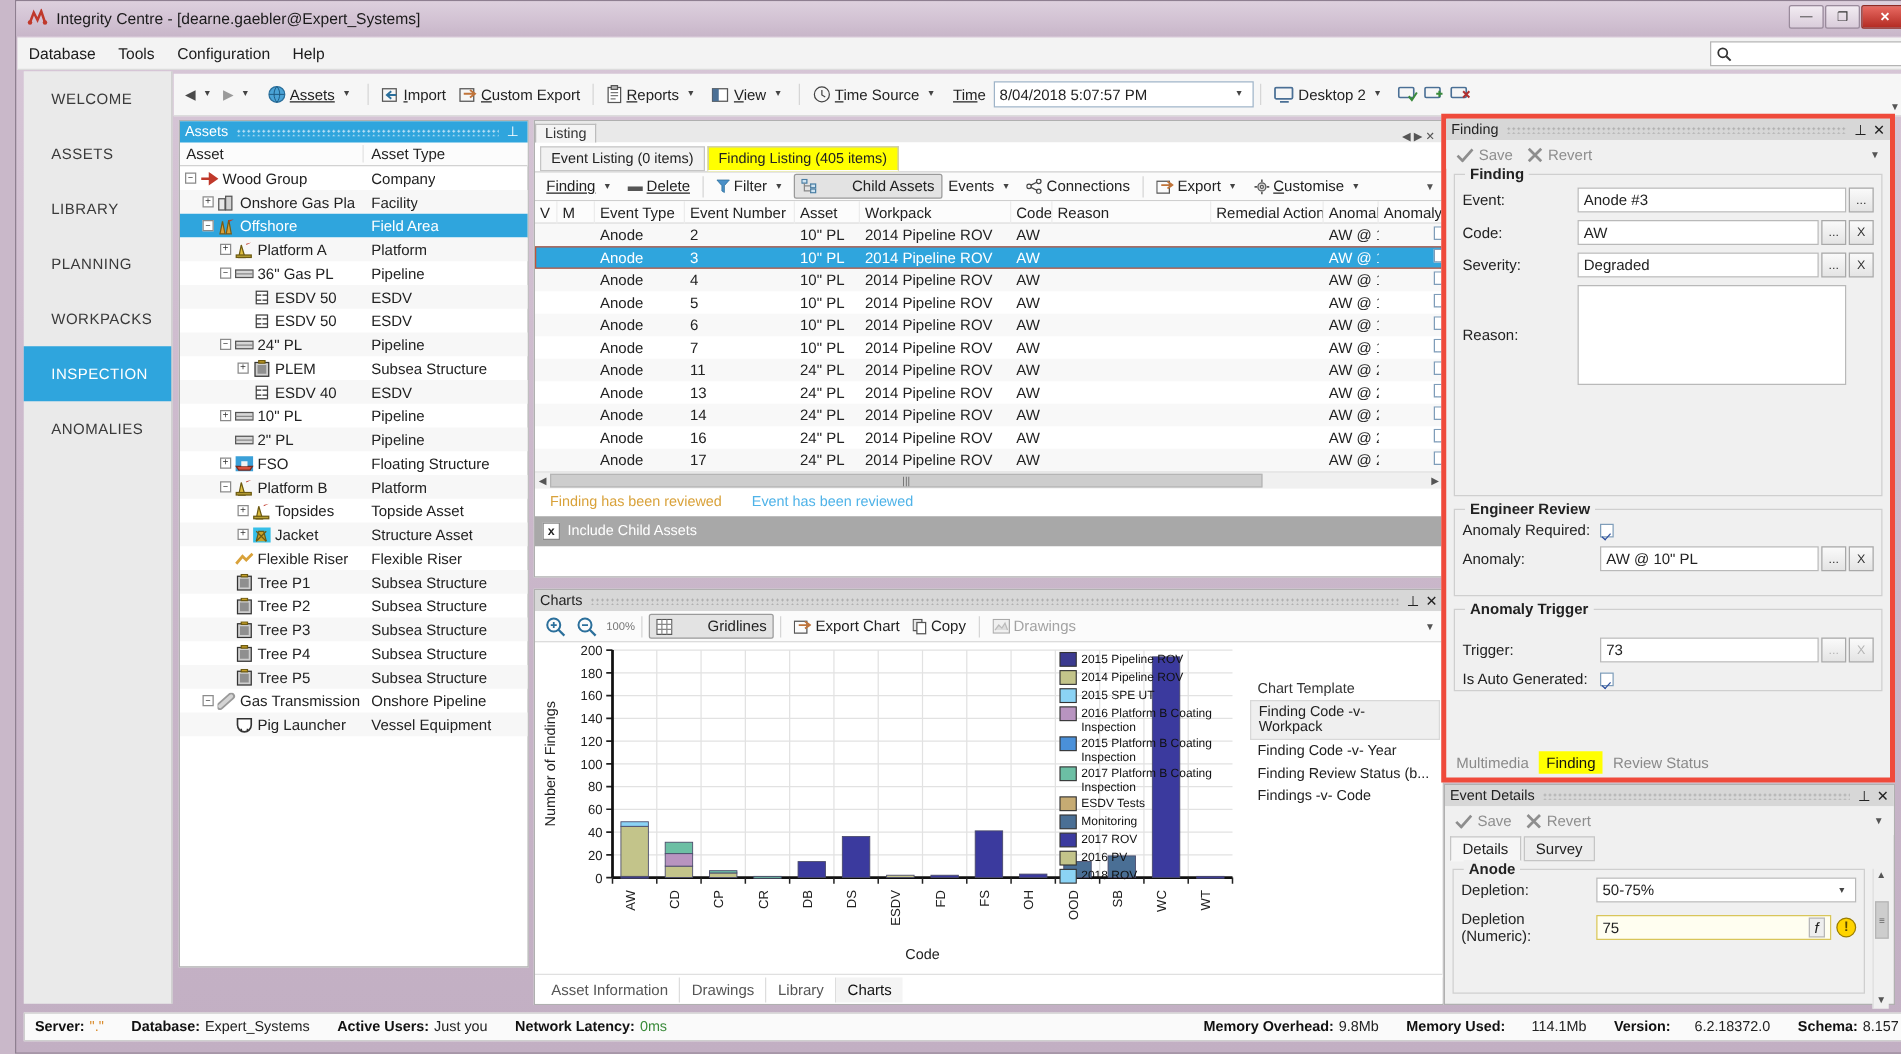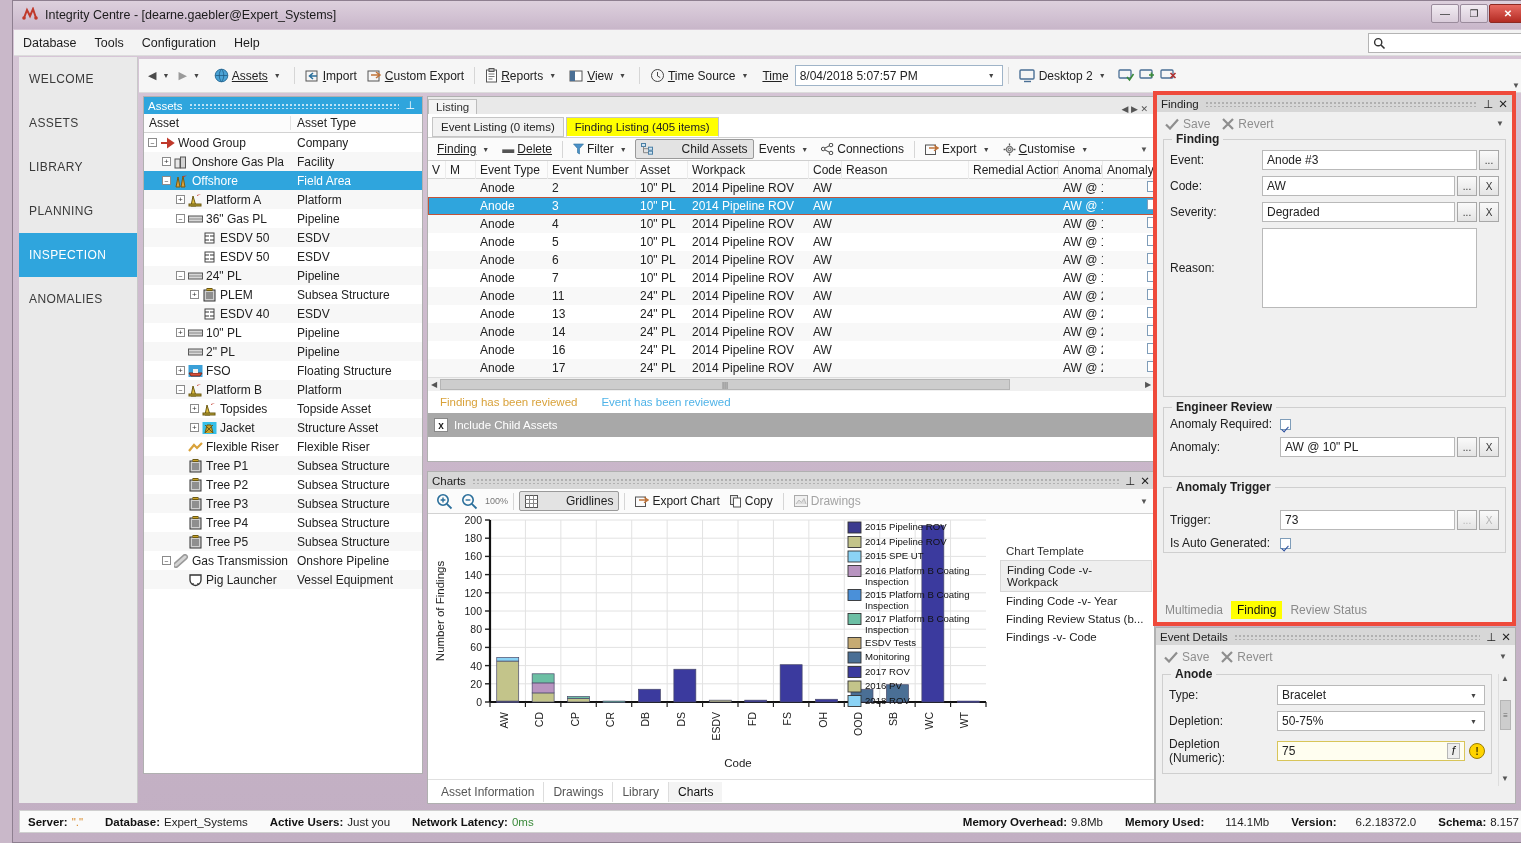--- a/index.html
+++ b/index.html
@@ -46,21 +46,21 @@
     border:1px solid #b4b4b4; background:#fff; display:flex; align-items:center;
   }
   #searchbox .sicon { margin-left:4px; width:13px; height:13px; position:relative;}
   #searchbox input { border:0; outline:none; width:125px; font-size:11px; font-family:"Liberation Sans",sans-serif;}
   
   #leftnav {
     position:absolute; left:6px; top:56px; width:119px; height:746px;
     background:#eaeaea; border-right:1px solid #c9c9c9;
   }
   .navitem {
-    height:44px; display:flex; align-items:center; padding-left:10px;
+    height:44px; display:flex; align-items:center; padding-left:22px;
     font-size:12px; letter-spacing:.4px; color:#3a3a3a;
   }
   .navitem.active { background:#2fa5dd; color:#fff; }
   
   #assetspanel {
     position:absolute; left:130px; top:95px; width:280px; height:678px;
     background:#fff; border:1px solid #b0b0b0;
   }
   .panelhdr {
     height:17px; background:#2fa5dd; color:#fff; font-size:11.5px;
@@ -255,20 +255,23 @@
         <span>WELCOME</span>
       </div>
     <div class="navitem">
         <span>ASSETS</span>
       </div>
     <div class="navitem">
         <span>LIBRARY</span>
       </div>
     <div class="navitem">
         <span>PLANNING</span>
+      </div>
+    <div class="navitem">
+        <span>WORKPACKS</span>
       </div>
     <div class="navitem active">
         <span>INSPECTION</span>
       </div>
     <div class="navitem">
         <span>ANOMALIES</span>
       </div>
   </div>
 
   <div style="position:absolute;left:126px;top:58px;width:1389px;height:34px;background:#f6f6f6;border-bottom:1px solid #dcdcdc;display:flex;align-items:center;padding-left:6px;">
@@ -1290,30 +1293,27 @@
       <span style="display:flex;align-items:center;gap:4px;">
         <span>
             <svg width="12" height="12" viewBox="0 0 12 12">
               <path d="M1 1 L11 11 M11 1 L1 11" stroke="#8e8e8e" stroke-width="2.2"></path>
             </svg>
           </span>
         <span>Revert</span>
       </span>
       <span style="position:absolute;right:8px;font-size:8px;color:#555;">▼</span>
     </div>
+    <div class="dtabs">
+      <span class="dt active">Details</span>
+      <span class="dt">Survey</span>
+    </div>
     <div style="display:flex;">
       <div class="groupbox" style="flex:1;height:100px;margin-top:6px;">
         <span class="gblabel">Anode</span>
-        <div class="frow" style="margin-top:4px;">
-          <span class="flabel" style="width:108px;">Type:</span>
-          <span class="sel2">
-            <span>Bracelet</span>
-            <span class="caret">▼</span>
-          </span>
-        </div>
         <div class="frow">
           <span class="flabel" style="width:108px;">Depletion:</span>
           <span class="sel2">
             <span>50-75%</span>
             <span class="caret">▼</span>
           </span>
         </div>
         <div class="frow" style="margin-bottom:0;">
           <span class="flabel" style="width:108px;">Depletion (Numeric):</span>
           <span class="finput" style="border-color:#d8c55a;background:#fffef0;justify-content:space-between;">

